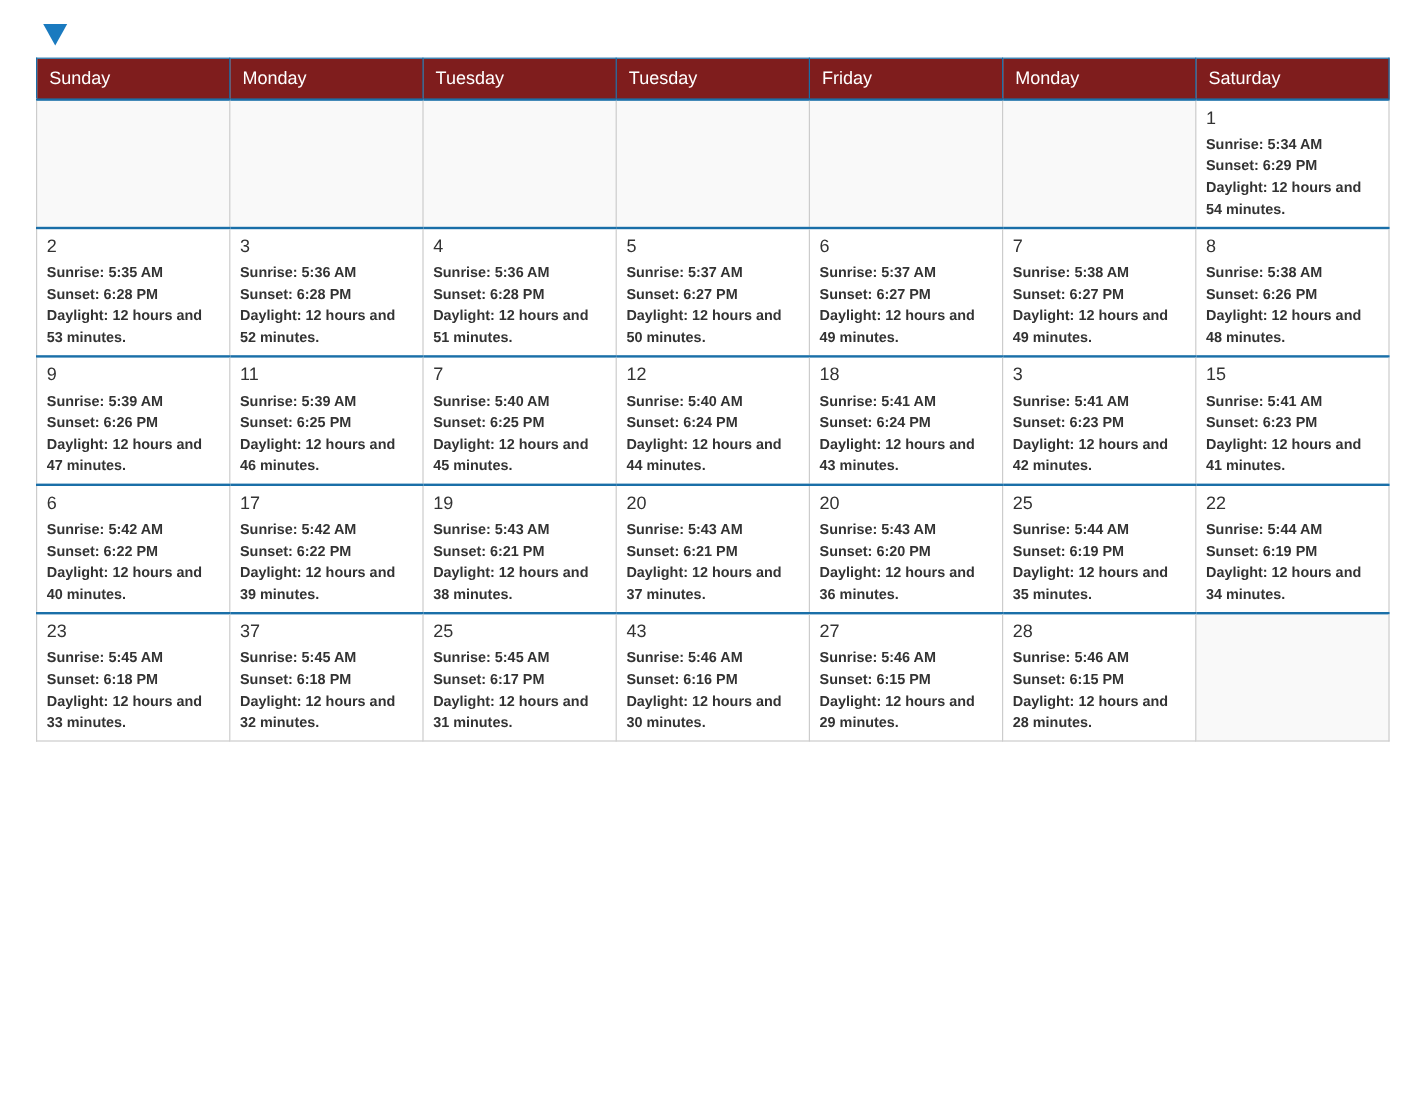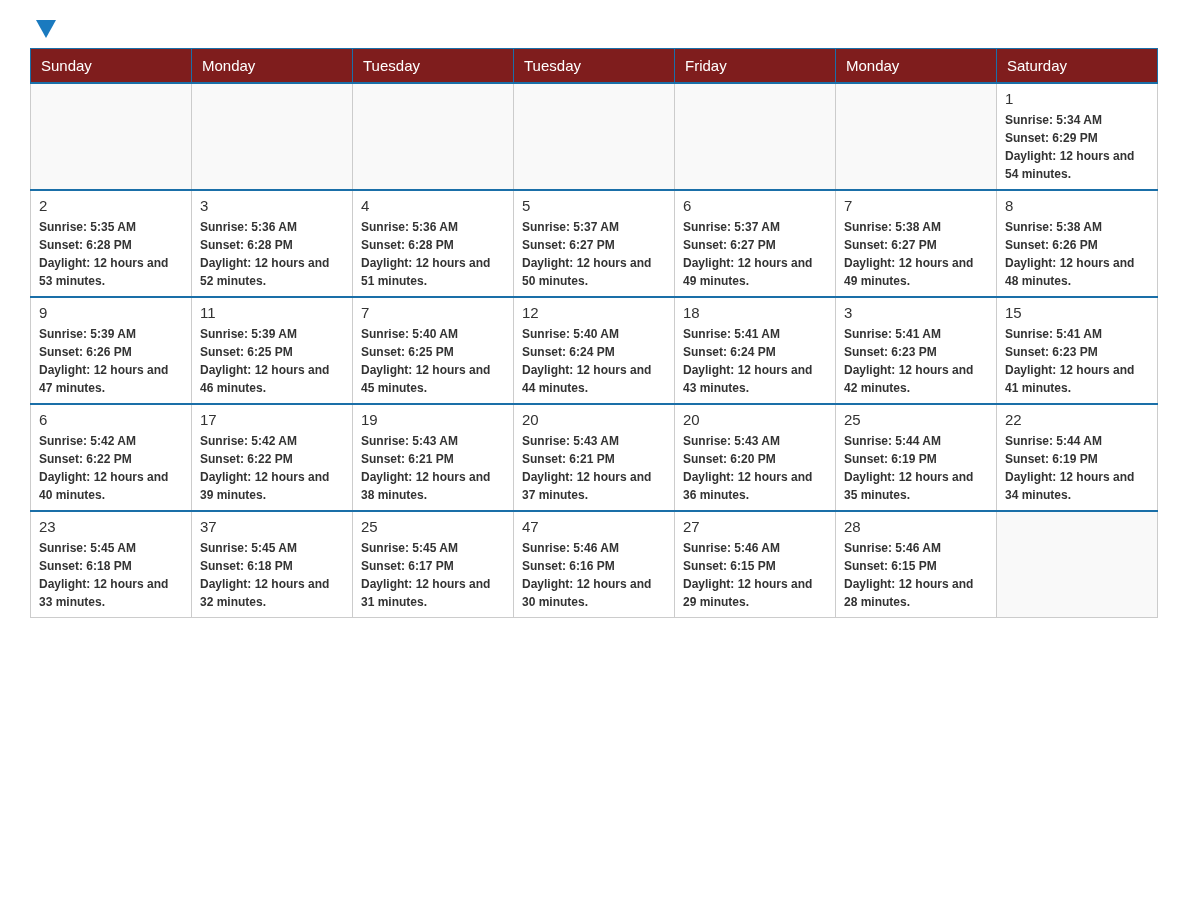--- a/index.html
+++ b/index.html
@@ -240,21 +240,21 @@
         </td>
         <td>
           <span class="day-number">37</span>
           <div class="day-info">Sunrise: 5:45 AM<br>Sunset: 6:18 PM<br>Daylight: 12 hours and 32 minutes.</div>
         </td>
         <td>
           <span class="day-number">25</span>
           <div class="day-info">Sunrise: 5:45 AM<br>Sunset: 6:17 PM<br>Daylight: 12 hours and 31 minutes.</div>
         </td>
         <td>
-          <span class="day-number">47</span>
+          <span class="day-number">43</span>
           <div class="day-info">Sunrise: 5:46 AM<br>Sunset: 6:16 PM<br>Daylight: 12 hours and 30 minutes.</div>
         </td>
         <td>
           <span class="day-number">27</span>
           <div class="day-info">Sunrise: 5:46 AM<br>Sunset: 6:15 PM<br>Daylight: 12 hours and 29 minutes.</div>
         </td>
         <td>
           <span class="day-number">28</span>
           <div class="day-info">Sunrise: 5:46 AM<br>Sunset: 6:15 PM<br>Daylight: 12 hours and 28 minutes.</div>
         </td>

